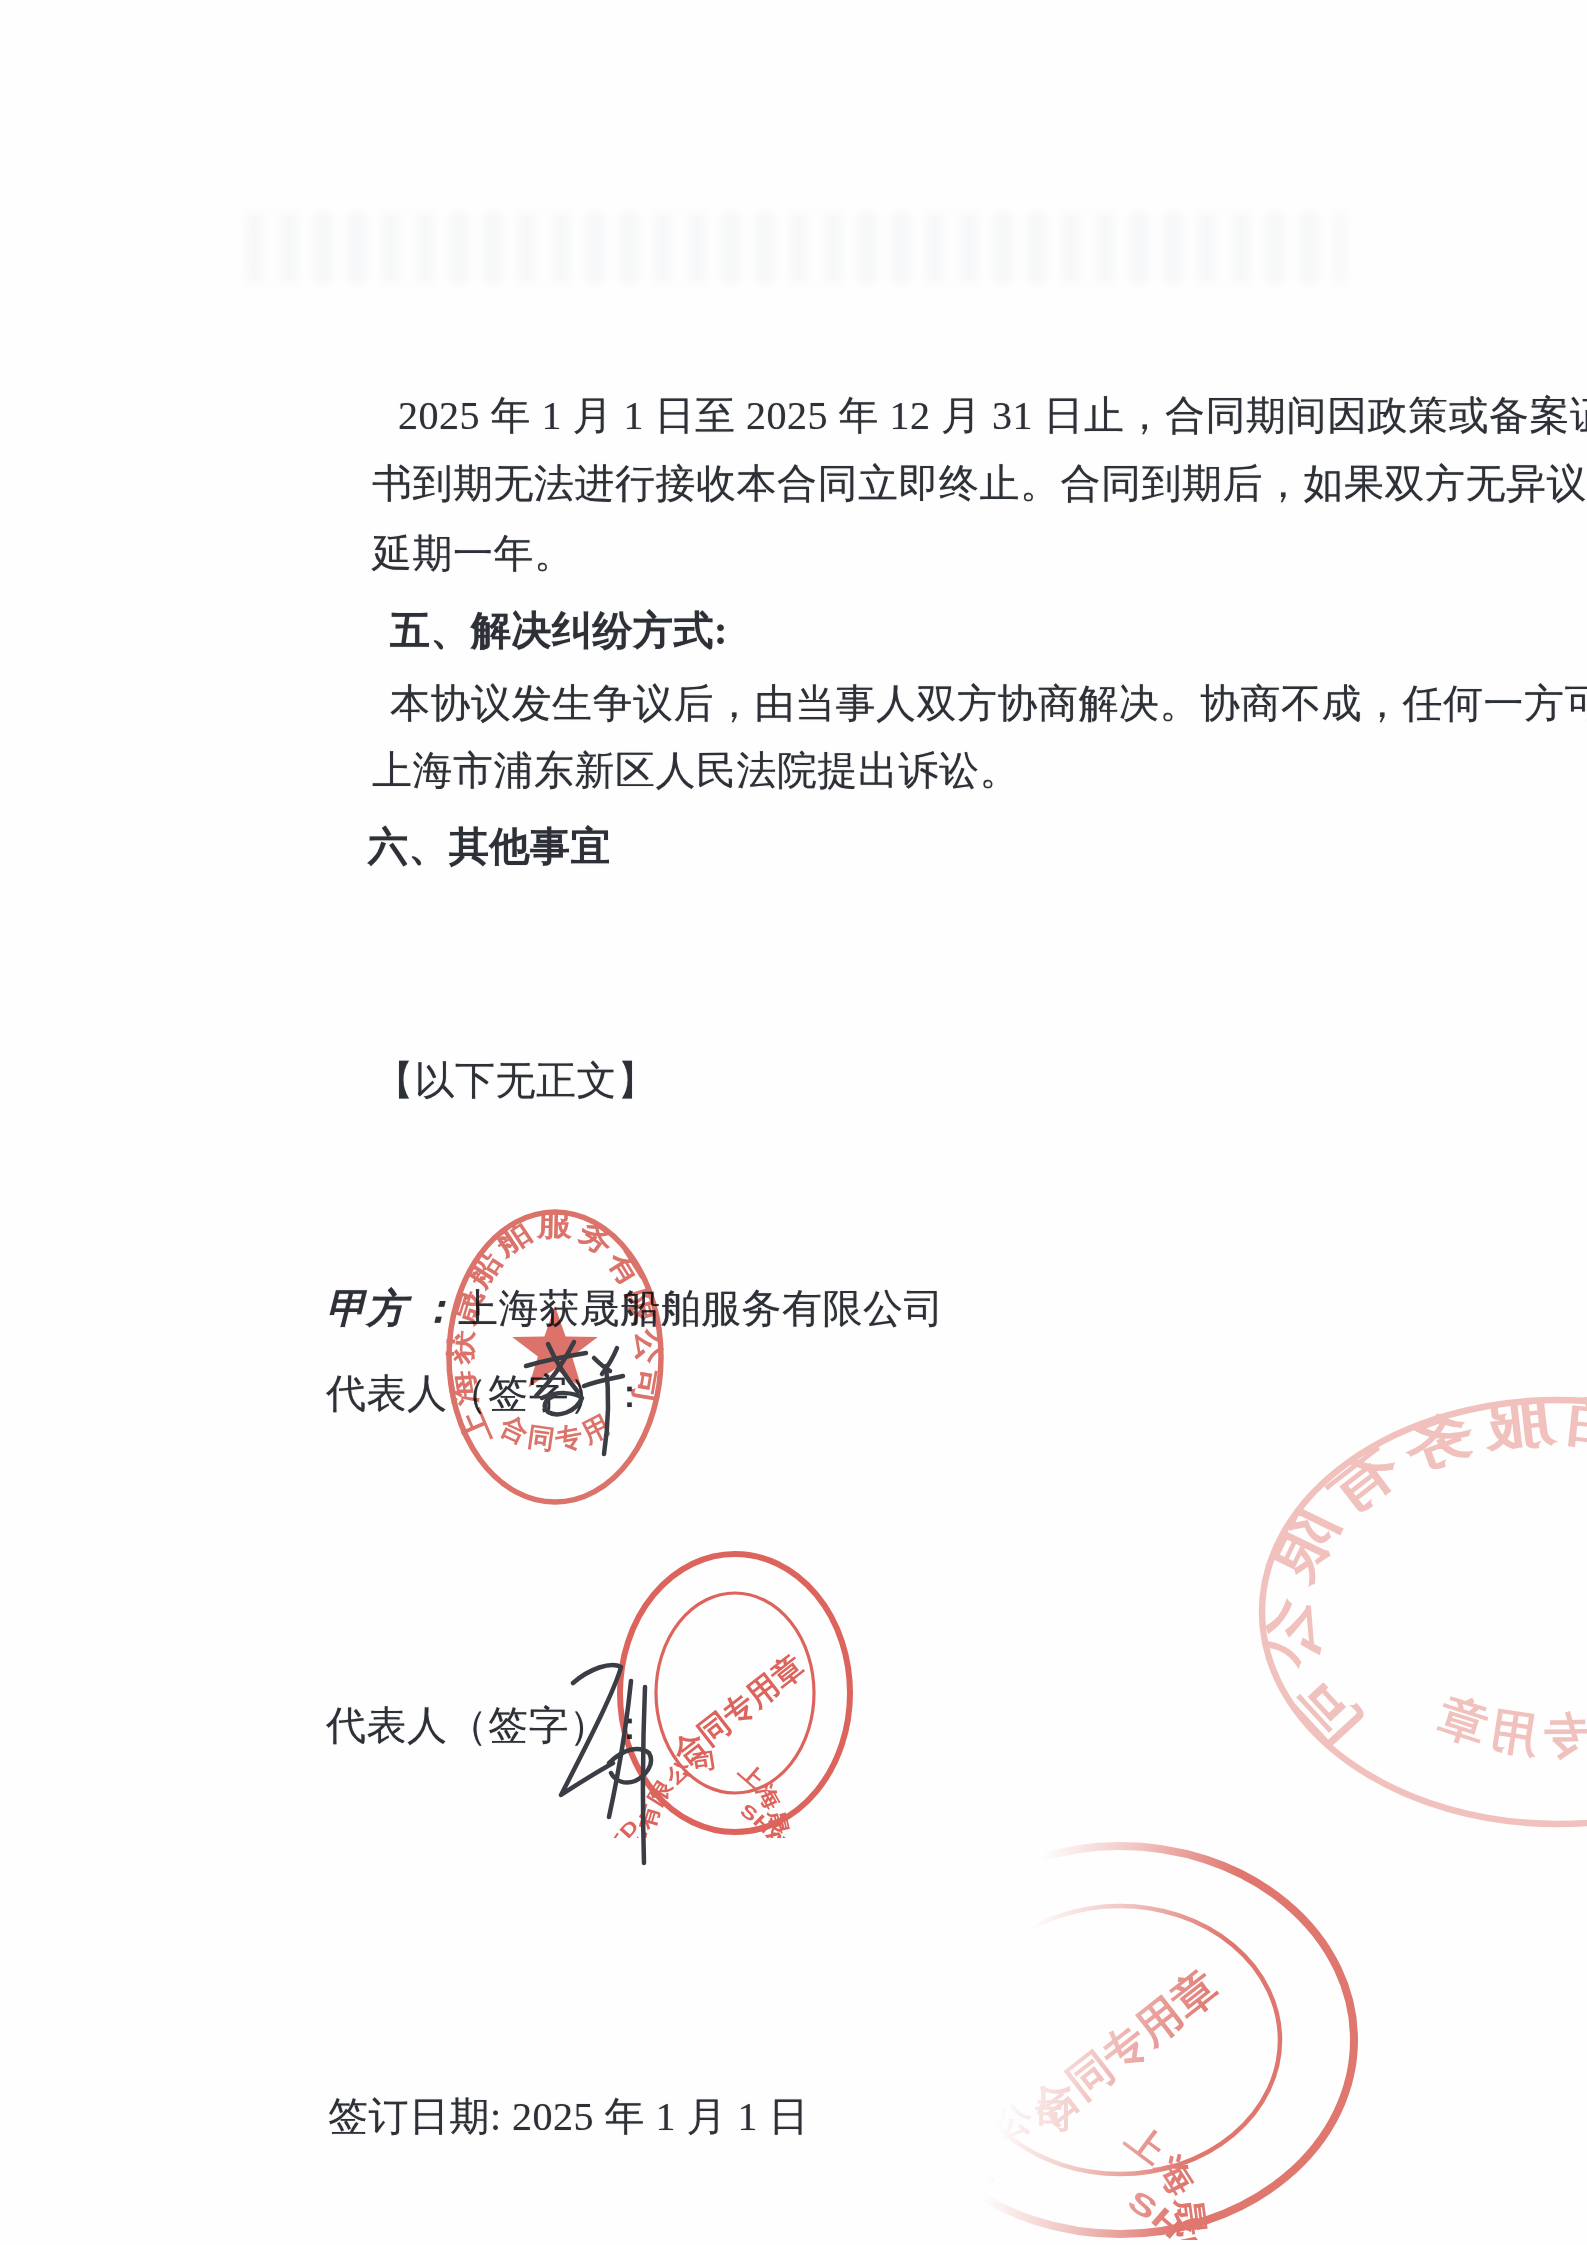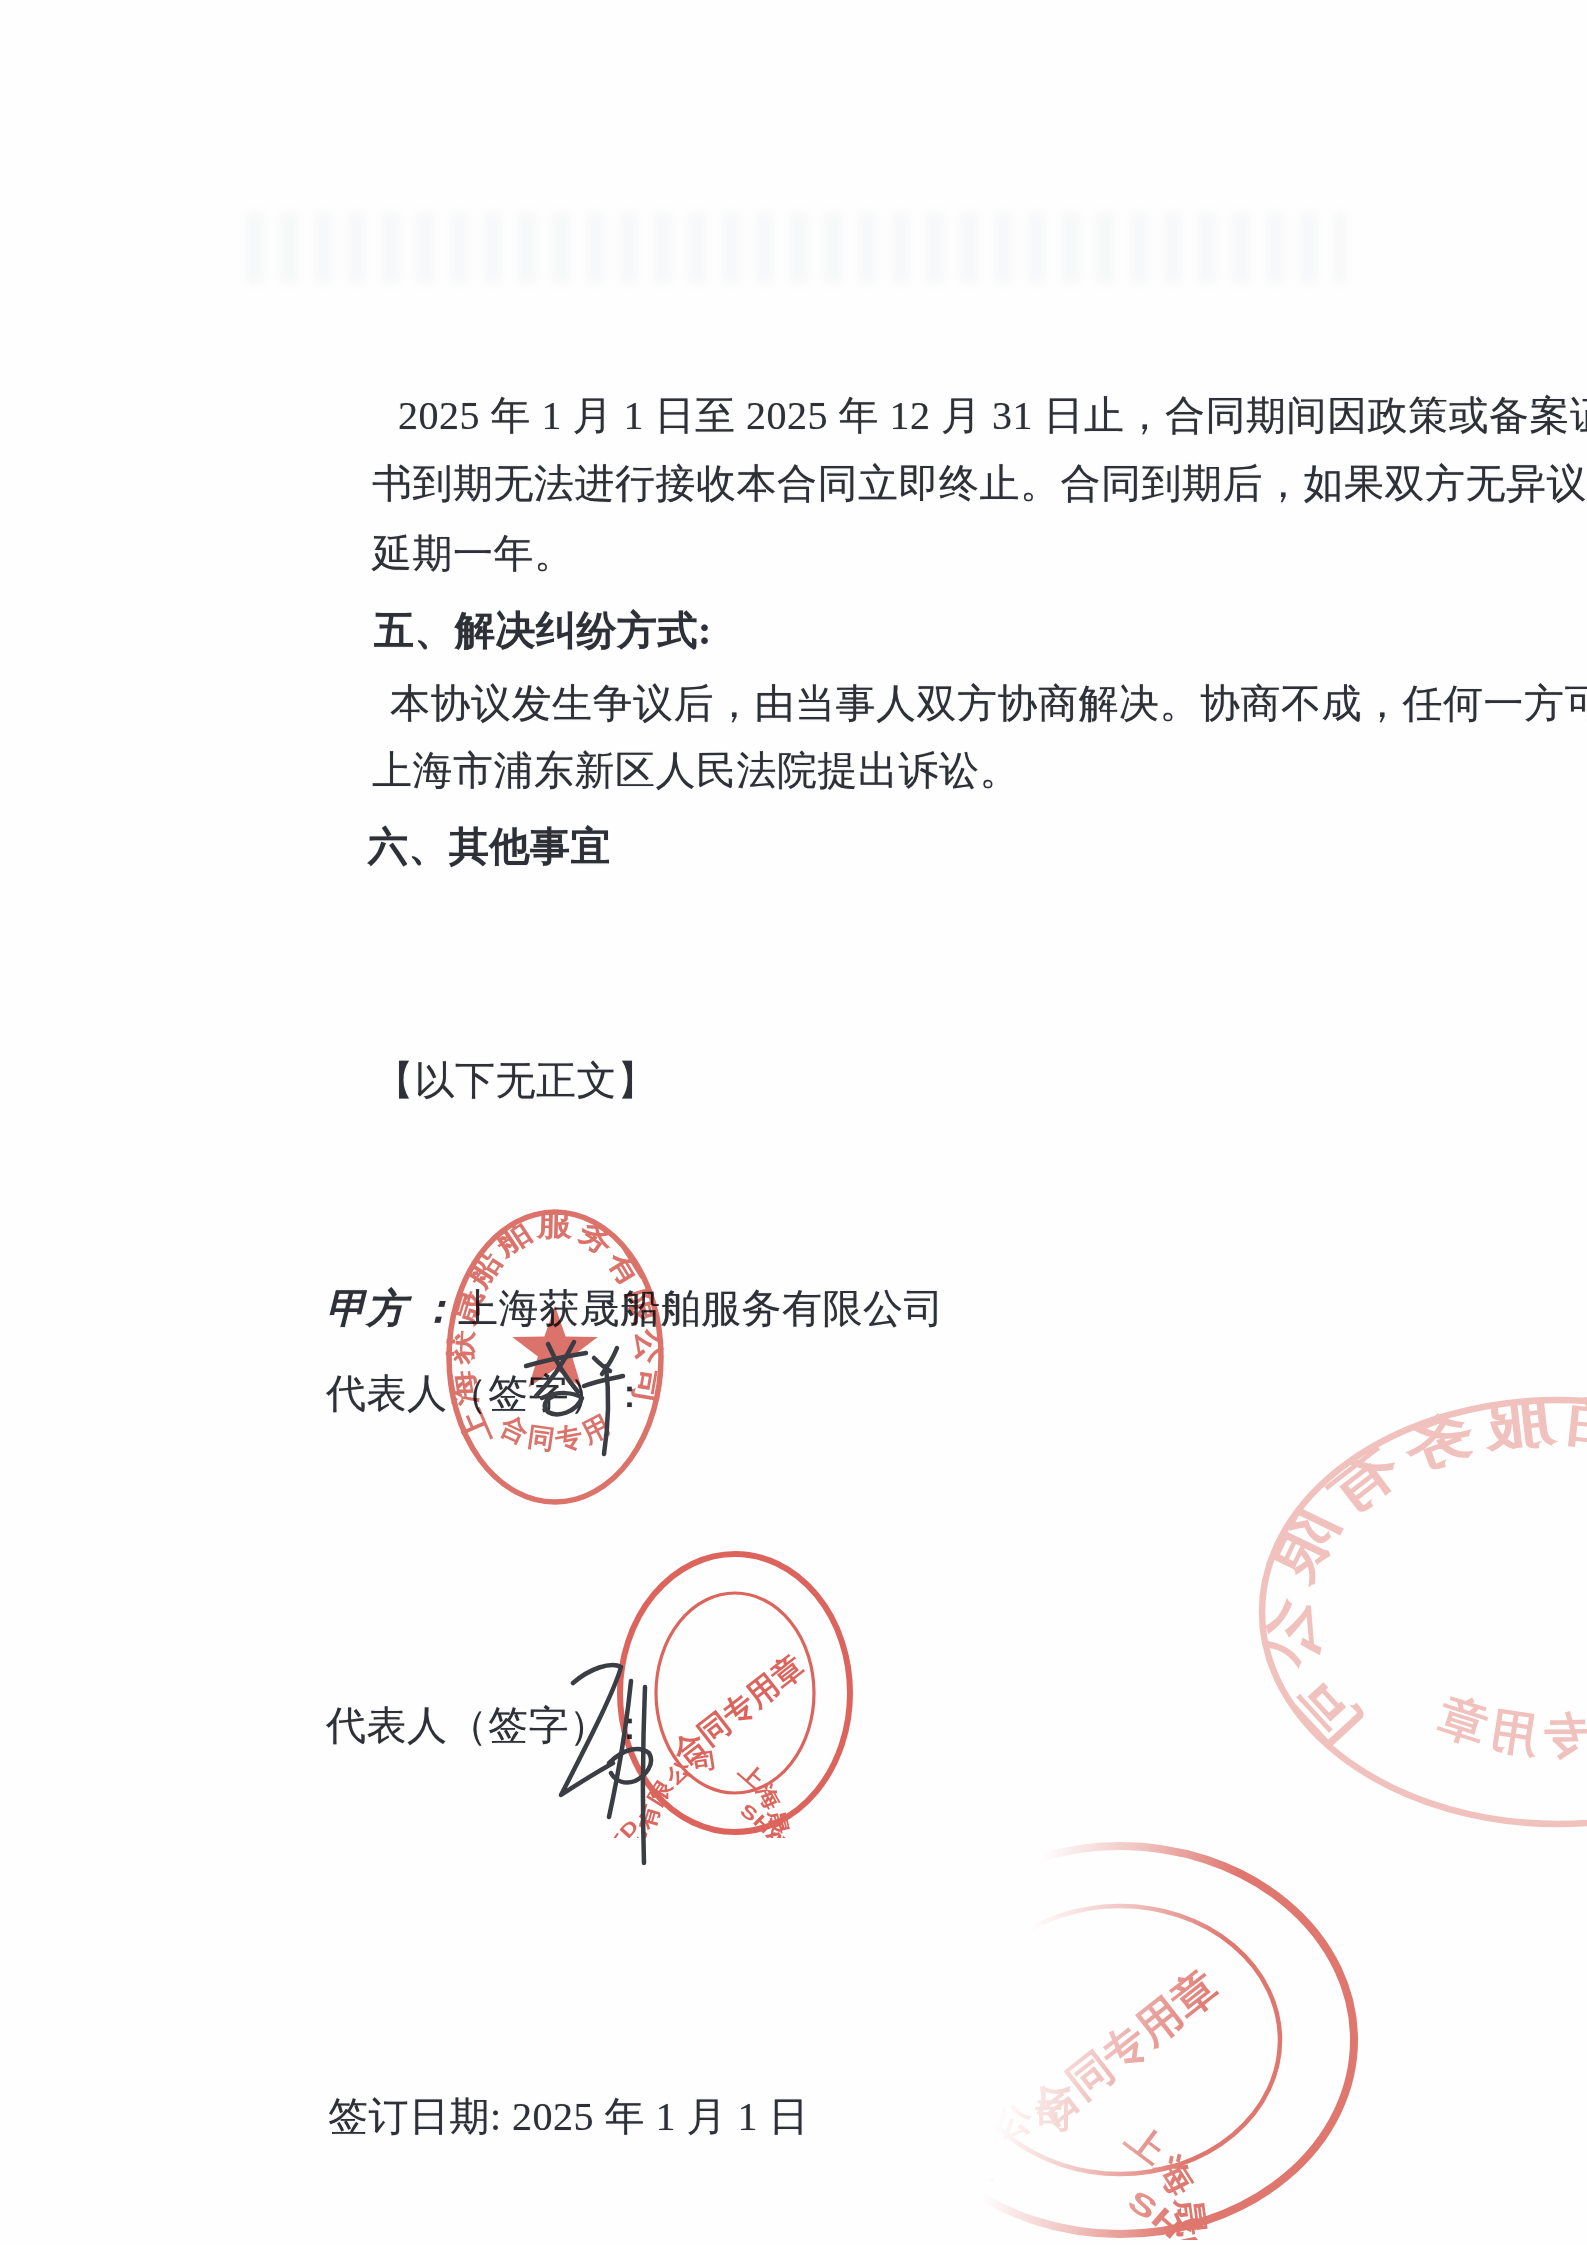--- a/index.html
+++ b/index.html
@@ -35,21 +35,21 @@
 </head>
 <body>
 
 <div class="page">
 
   <div class="noise-band"></div>
 
   <div class="ln" style="top:388px;left:398px">2025 年 1 月 1 日至 2025 年 12 月 31 日止，合同期间因政策或备案证</div>
   <div class="ln" style="top:456px;left:372px">书到期无法进行接收本合同立即终止。合同到期后，如果双方无异议，自动</div>
   <div class="ln" style="top:526px;left:372px">延期一年。</div>
-  <div class="ln hd" style="top:603px;left:374px">五、解决纠纷方式:</div>
+  <div class="ln hd" style="top:603px;left:390px">五、解决纠纷方式:</div>
   <div class="ln" style="top:676px;left:390px">本协议发生争议后，由当事人双方协商解决。协商不成，任何一方可向</div>
   <div class="ln" style="top:743px;left:372px">上海市浦东新区人民法院提出诉讼。</div>
   <div class="ln hd" style="top:819px;left:368px">六、其他事宜</div>
   <div class="ln" style="top:1053px;left:374px">【以下无正文】</div>
 
   <div class="ln" style="top:1281px;left:326px">
     <span class="b">甲方 ：</span><span>上海获晟船舶服务有限公司</span>
   </div>
   <div class="ln" style="top:1366px;left:326px">代表人（签字）：</div>
 

